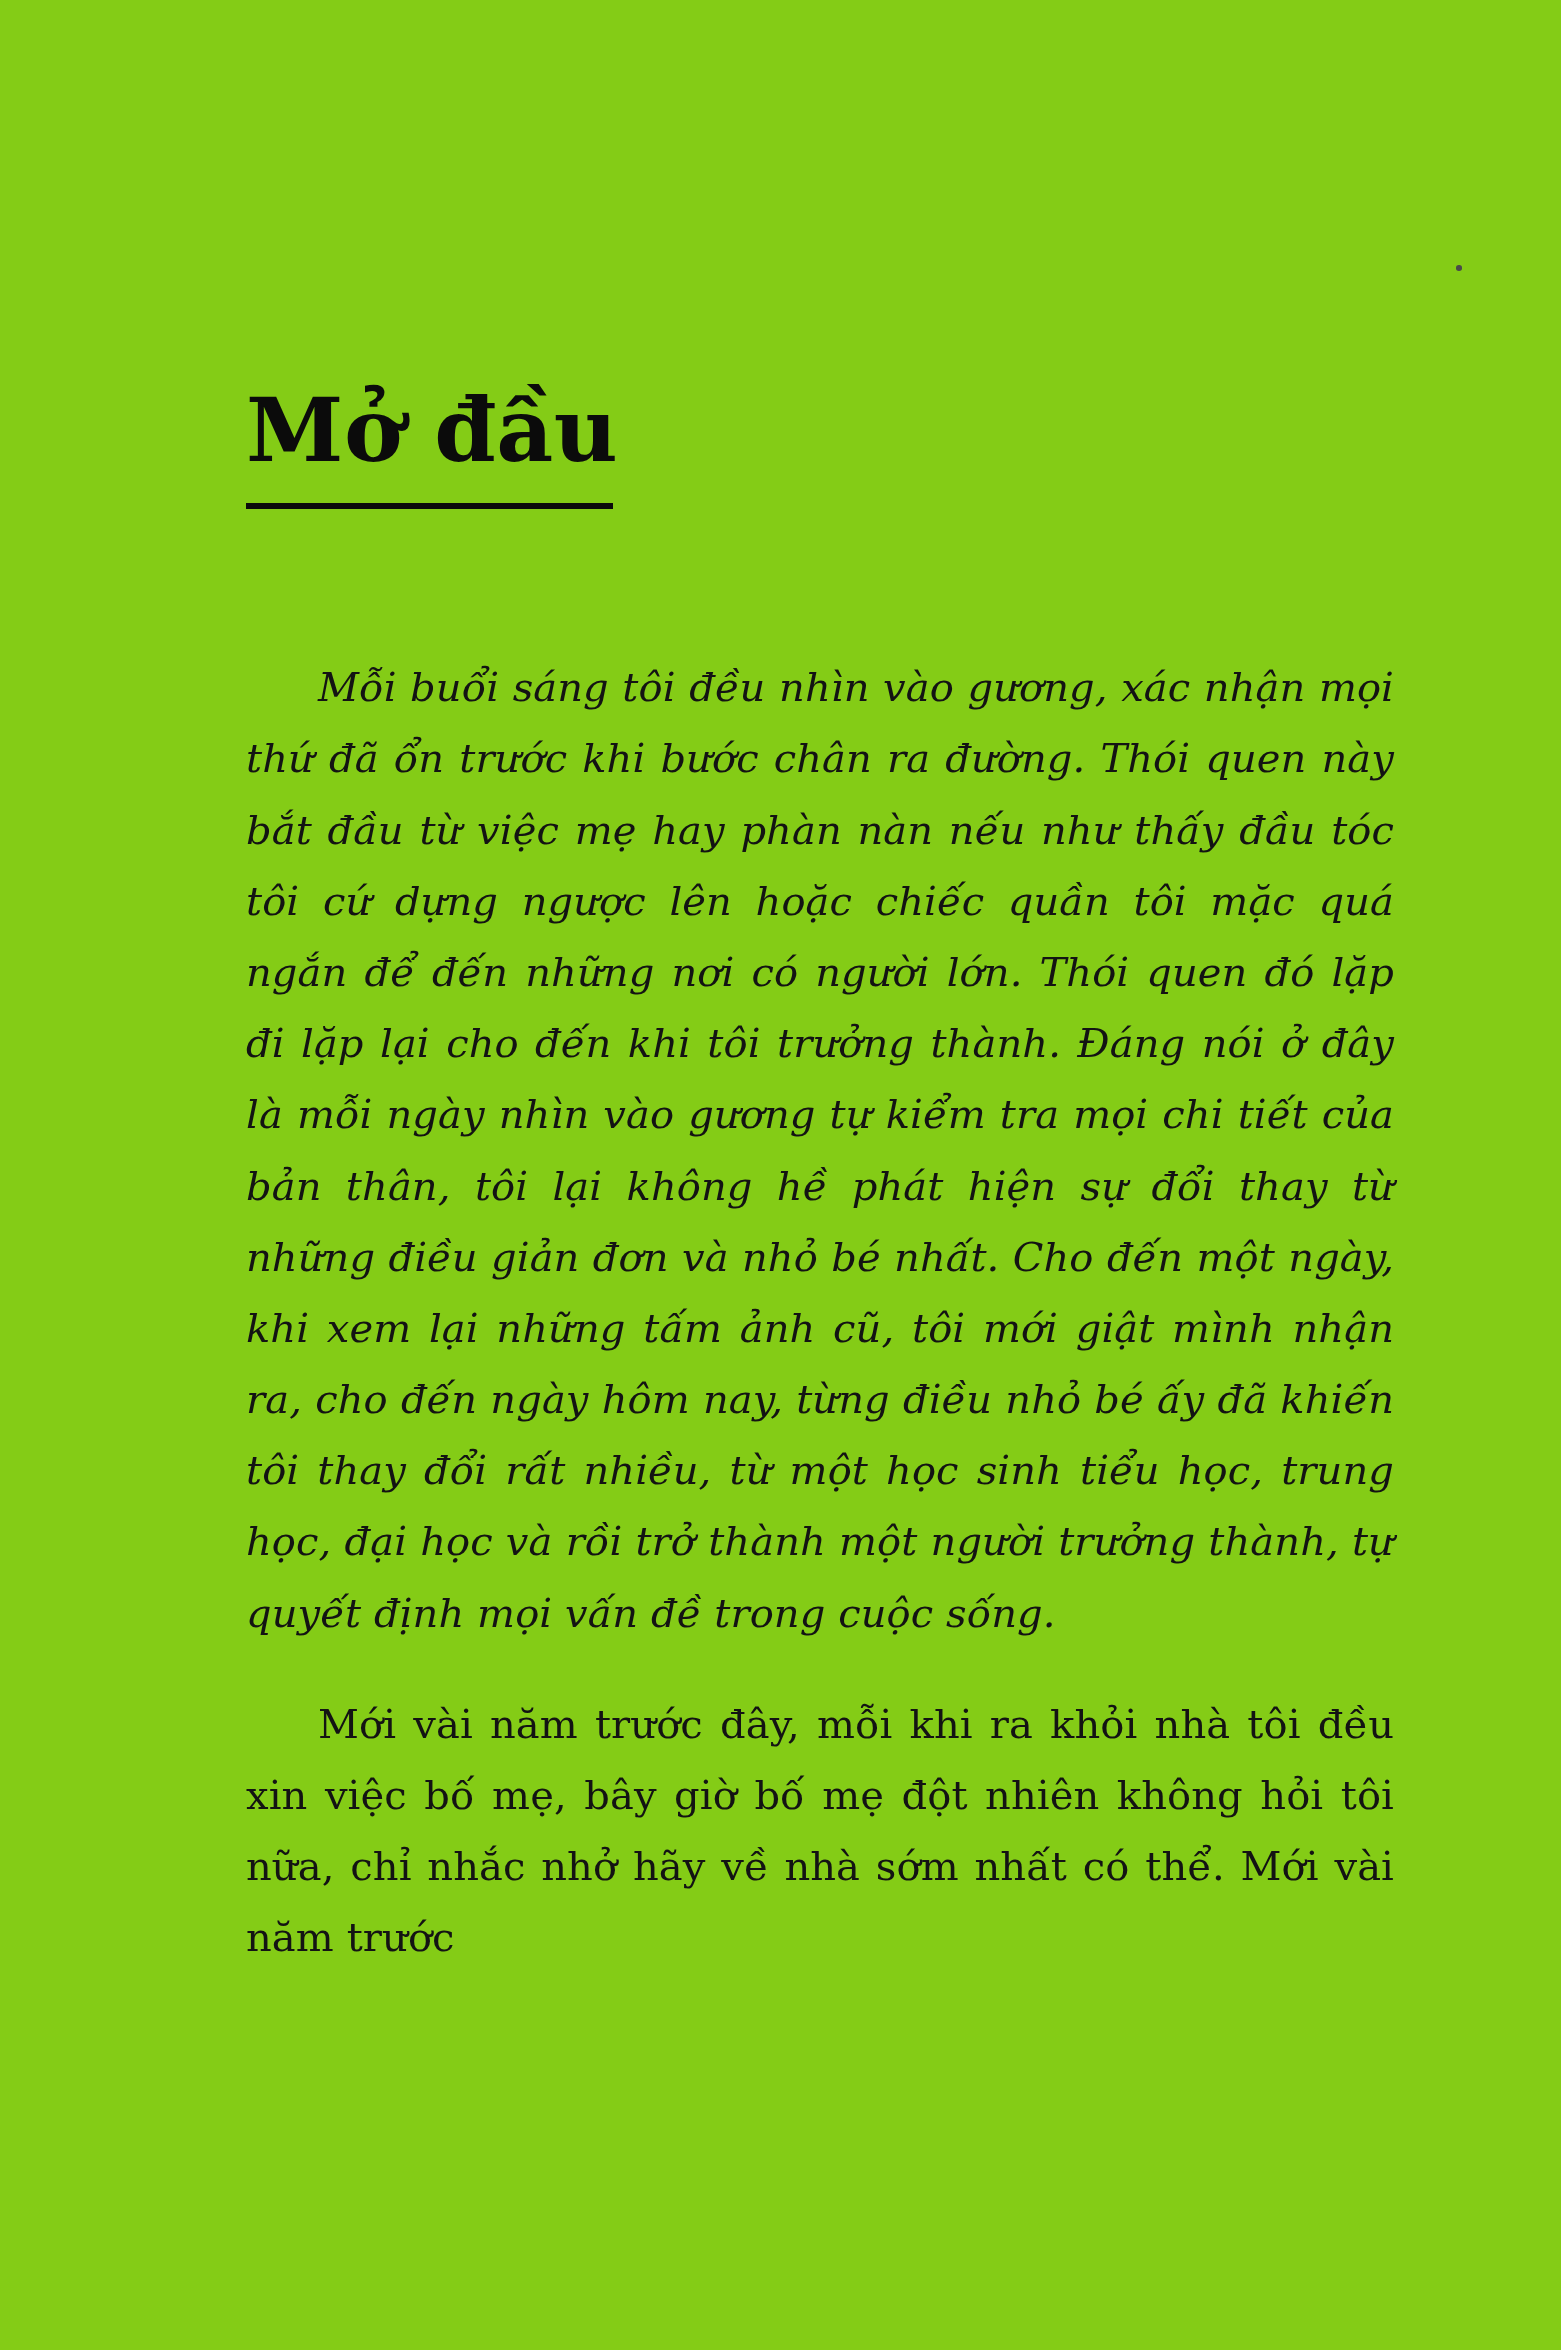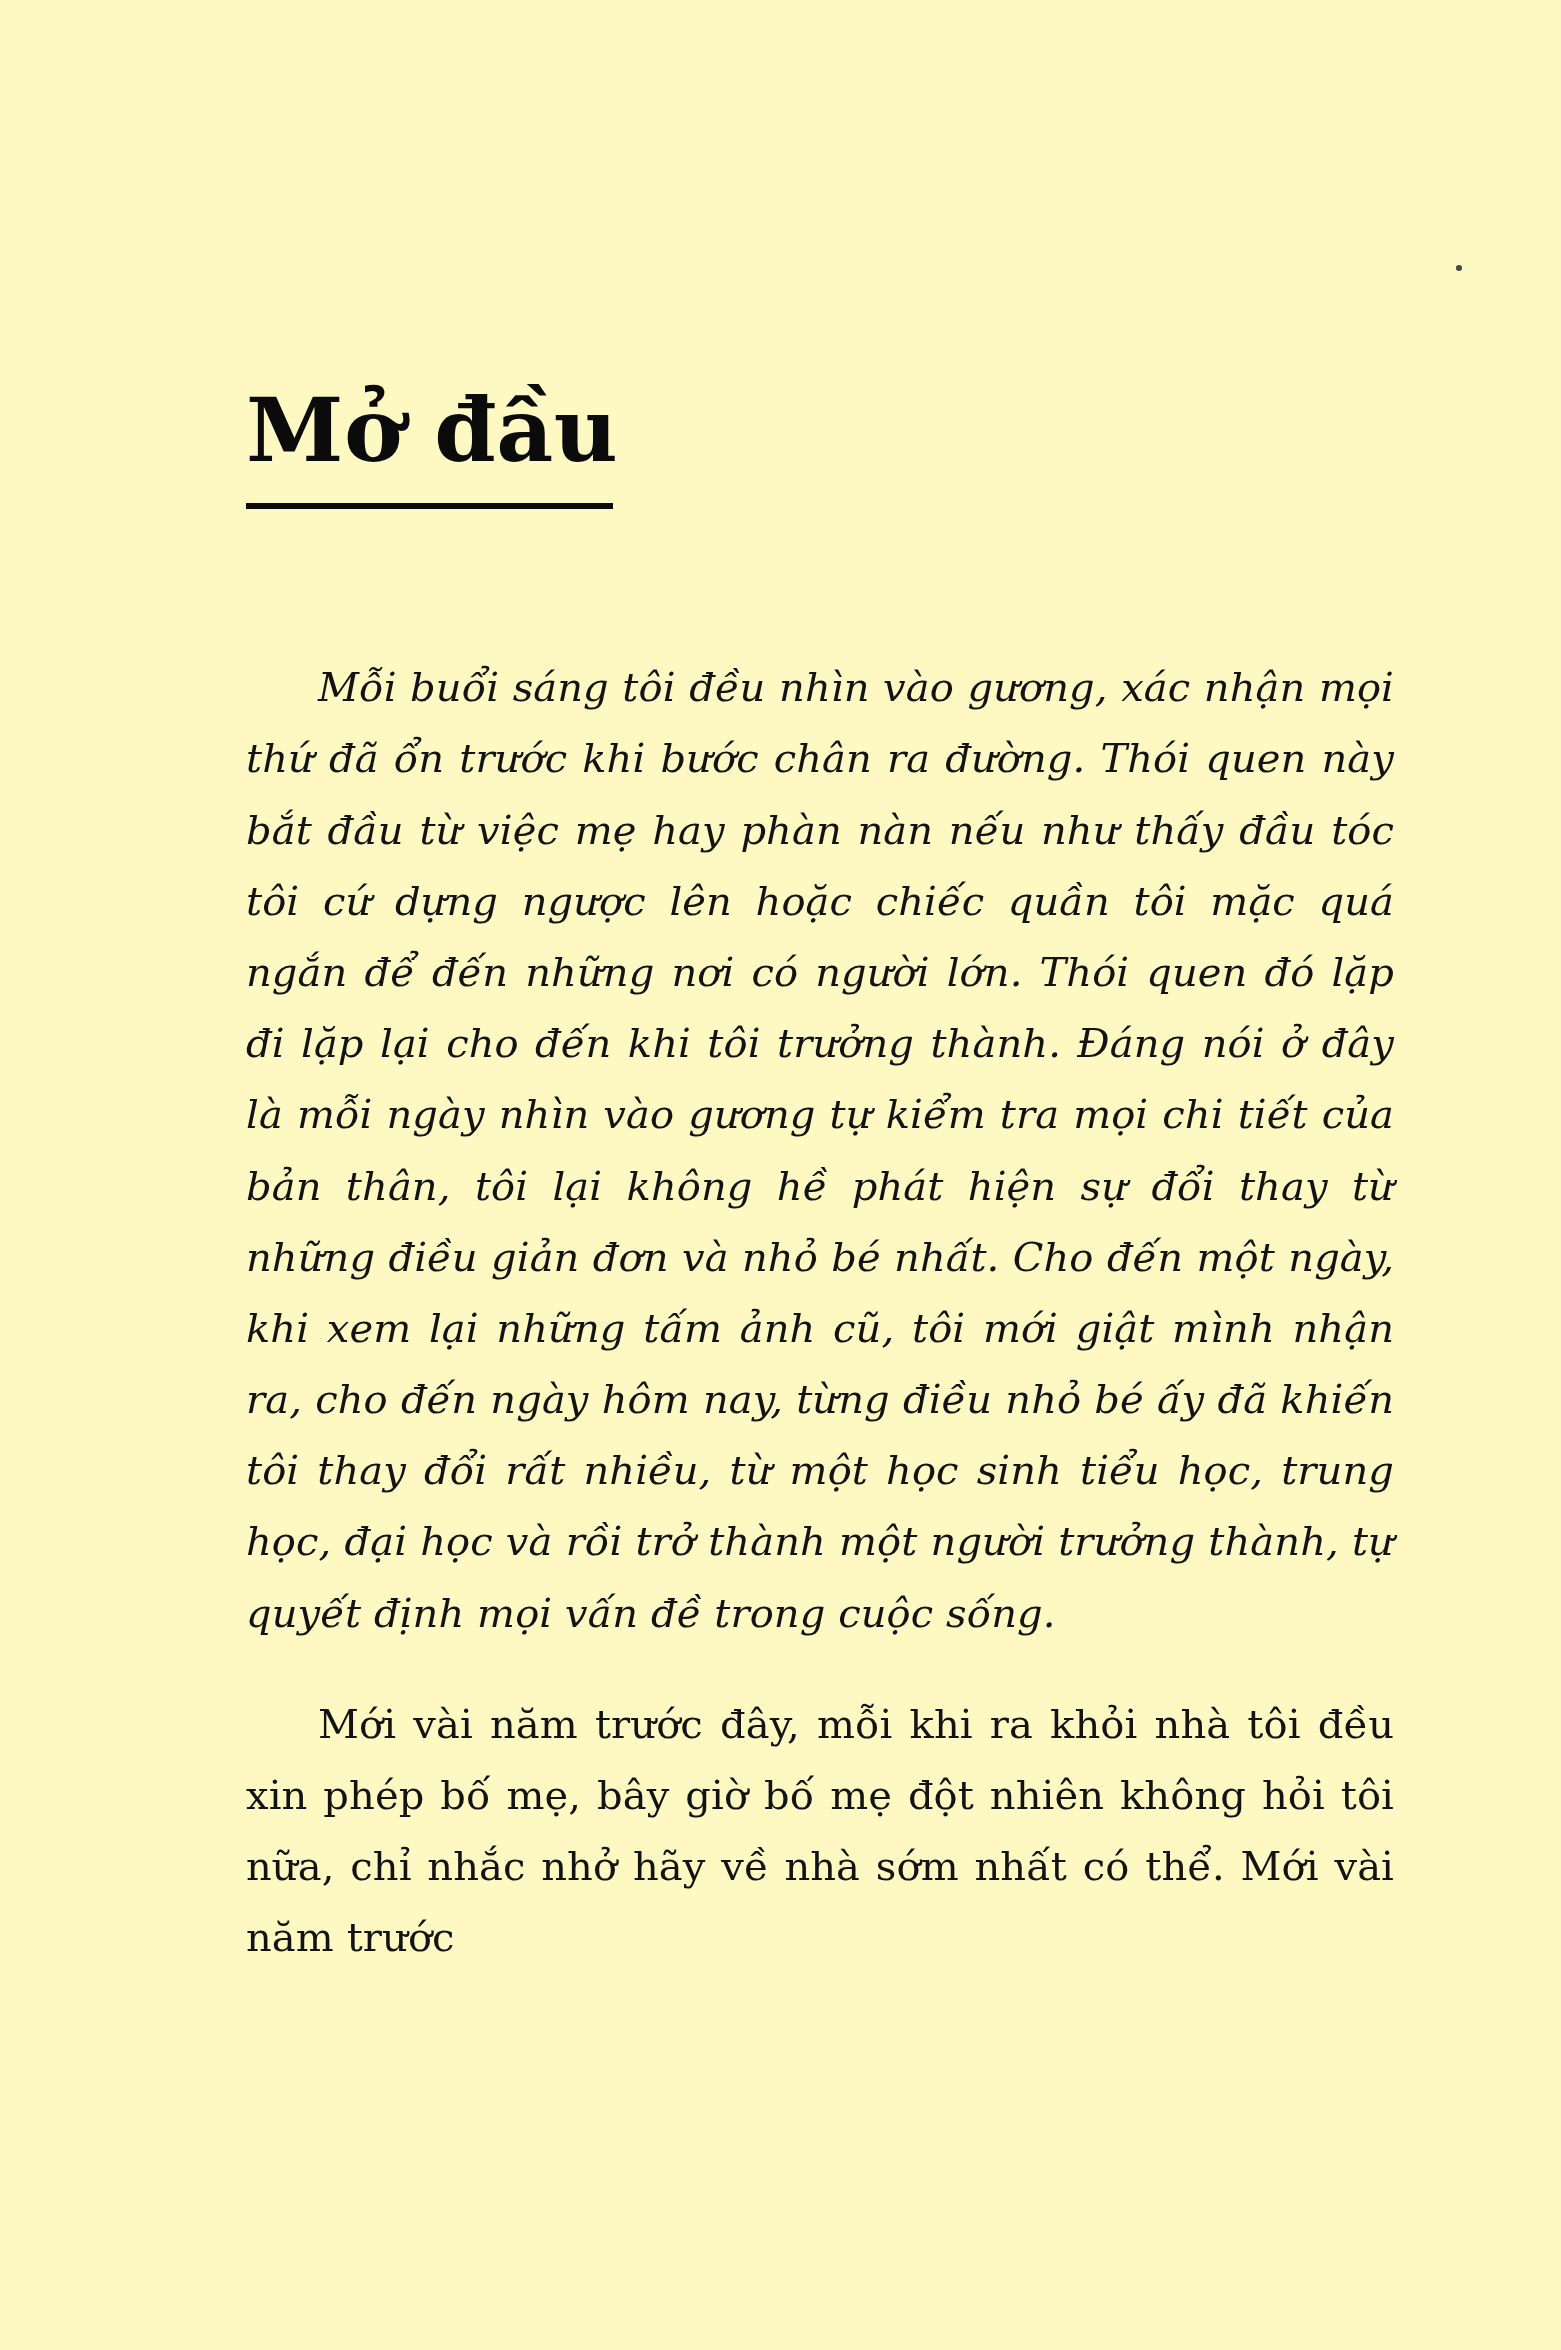--- a/index.html
+++ b/index.html
@@ -14,21 +14,21 @@
     color: #111111;
     position: relative;
     overflow: hidden;
   }
   .page {
     position: absolute;
     left: 0;
     top: 0;
     width: 1561px;
     height: 2351px;
-    background: #fef9c3;
+    background: #84cc16;
   }
   .content {
     position: absolute;
     left: 246px;
     top: 0;
     width: 1185px;
   }
   .chapter-title {
     font-family: "DejaVu Serif", serif;
     font-size: 88px;
@@ -85,17 +85,17 @@
   <div class="dot-mark"></div>
 
   <div class="content">
 
     <h1 class="chapter-title">Mở đầu</h1>
 
     <div class="title-rule"></div>
 
     <p class="body-text para-1">Mỗi buổi sáng tôi đều nhìn vào gương, xác nhận mọi thứ đã ổn trước khi bước chân ra đường. Thói quen này bắt đầu từ việc mẹ hay phàn nàn nếu như thấy đầu tóc tôi cứ dựng ngược lên hoặc chiếc quần tôi mặc quá ngắn để đến những nơi có người lớn. Thói quen đó lặp đi lặp lại cho đến khi tôi trưởng thành. Đáng nói ở đây là mỗi ngày nhìn vào gương tự kiểm tra mọi chi tiết của bản thân, tôi lại không hề phát hiện sự đổi thay từ những điều giản đơn và nhỏ bé nhất. Cho đến một ngày, khi xem lại những tấm ảnh cũ, tôi mới giật mình nhận ra, cho đến ngày hôm nay, từng điều nhỏ bé ấy đã khiến tôi thay đổi rất nhiều, từ một học sinh tiểu học, trung học, đại học và rồi trở thành một người trưởng thành, tự quyết định mọi vấn đề trong cuộc sống.</p>
 
-    <p class="body-text para-2">Mới vài năm trước đây, mỗi khi ra khỏi nhà tôi đều xin phép bố mẹ, bây giờ bố mẹ đột nhiên không hỏi tôi nữa, chỉ nhắc nhở hãy về nhà sớm nhất có thể. Mới vài năm trước</p>
+    <p class="body-text para-2">Mới vài năm trước đây, mỗi khi ra khỏi nhà tôi đều xin việc bố mẹ, bây giờ bố mẹ đột nhiên không hỏi tôi nữa, chỉ nhắc nhở hãy về nhà sớm nhất có thể. Mới vài năm trước</p>
 
   </div>
 </div>
 
 
 </body></html>

